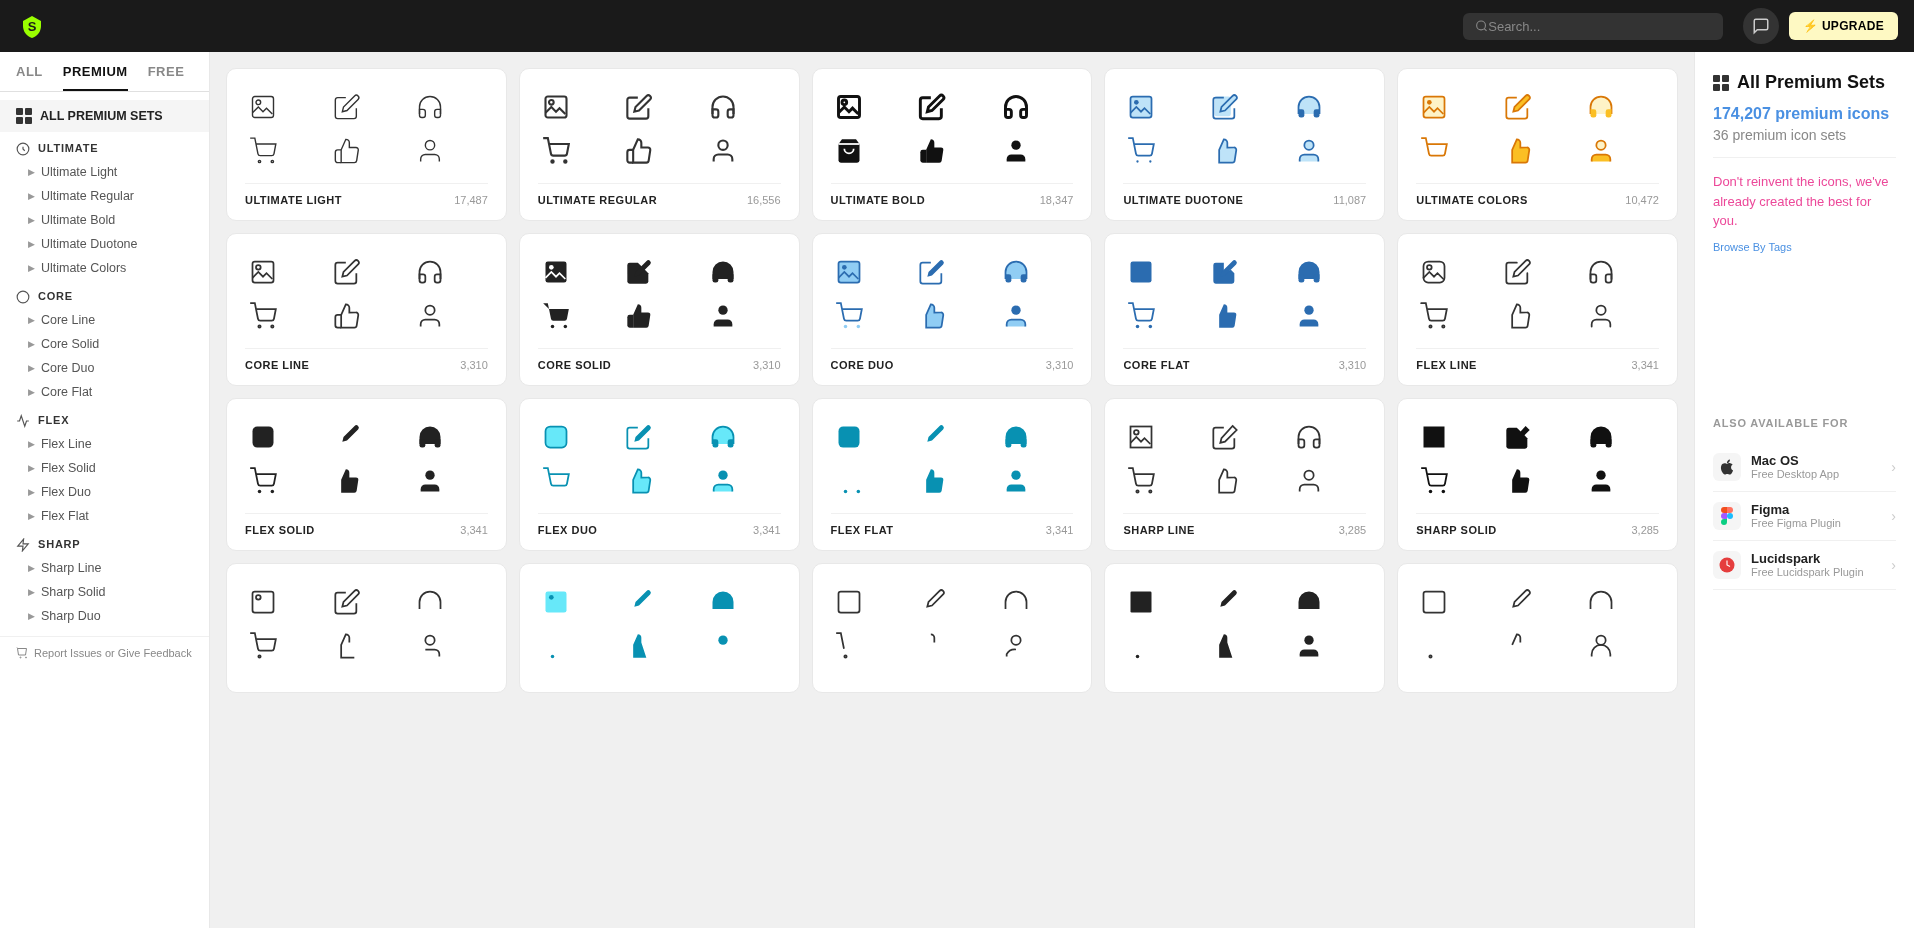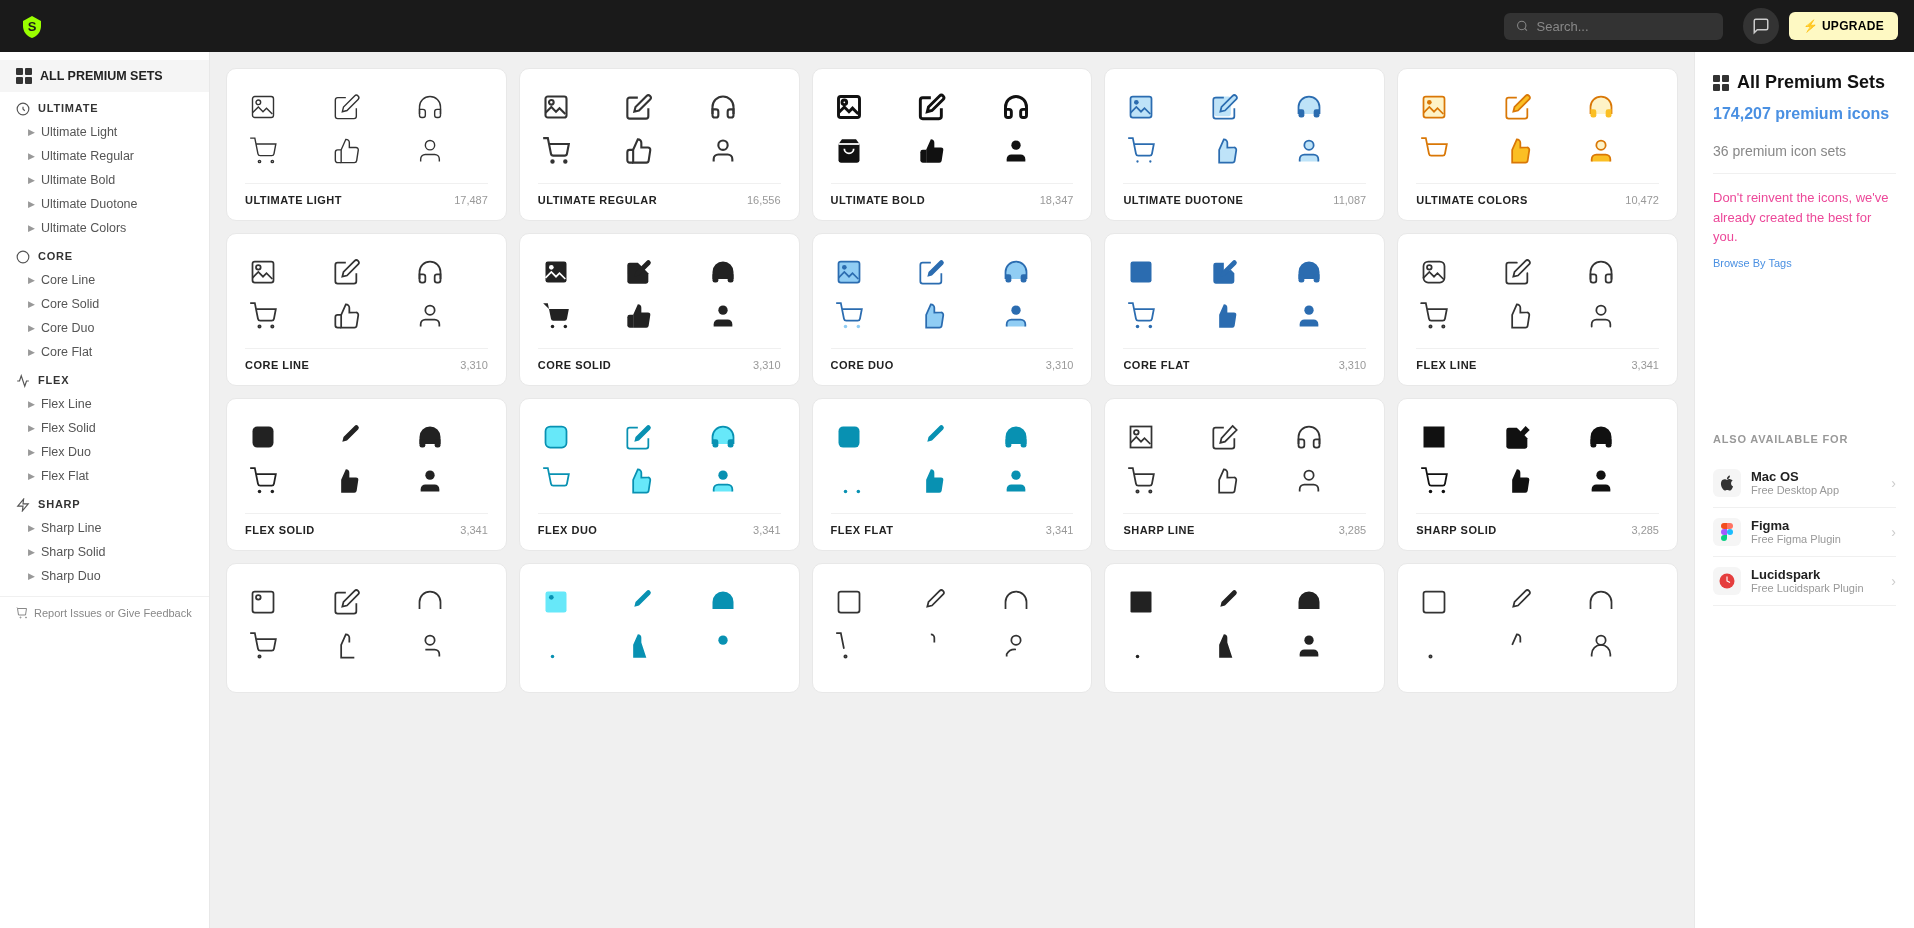--- a/index.html
+++ b/index.html
@@ -45,22 +45,22 @@
     .nav-item-collections {
       display: flex; align-items: center; gap: 4px;
     }
     .search-box {
       margin-left: auto;
       display: flex;
       align-items: center;
       background: #333;
       border-radius: 6px;
       padding: 6px 12px;
-      gap: 8px;
-      width: 219px;
+      gap: 0;
+      width: 260px;
     }
     .search-box input {
       background: none;
       border: none;
       outline: none;
       color: #ccc;
       font-size: 13px;
       width: 100%;
     }
     .search-box input::placeholder { color: #888; }
@@ -257,21 +257,21 @@
       height: 16px;
     }
     .grid-icon div {
       background: #333;
       border-radius: 1px;
     }
     .stat-count {
       font-size: 16px;
       font-weight: 700;
       color: #4a90e2;
-      margin-bottom: 20px;
+      margin-bottom: 4px;
     }
     .stat-label {
       font-size: 14px;
       color: #888;
       margin-bottom: 6px;
     }
     .divider { height: 1px; background: #f0f0f0; margin: 14px 0; }
     .description { font-size: 13px; color: #ec4899; line-height: 1.5; margin-bottom: 10px; }
     .browse-tags {
       font-size: 11px;
@@ -358,20 +358,25 @@
         <path d="M21 15a2 2 0 0 1-2 2H7l-4 4V5a2 2 0 0 1 2-2h14a2 2 0 0 1 2 2z"></path>
       </svg>
     </div>
     <div class="upgrade-btn">⚡ UPGRADE</div>
   </div>
 </header>
 
 <div class="main-layout">
 
   <aside class="sidebar">
+    <div class="tabs">
+      <div class="tab">ALL</div>
+      <div class="tab active">PREMIUM</div>
+      <div class="tab">FREE</div>
+    </div>
     <div class="sidebar-content">
       <div class="sidebar-all-premium">
         <div class="grid-icon">
           <div></div>
             <div></div>
             <div></div>
             <div></div>
         </div>
         <span>ALL PREMIUM SETS</span>
       </div>

